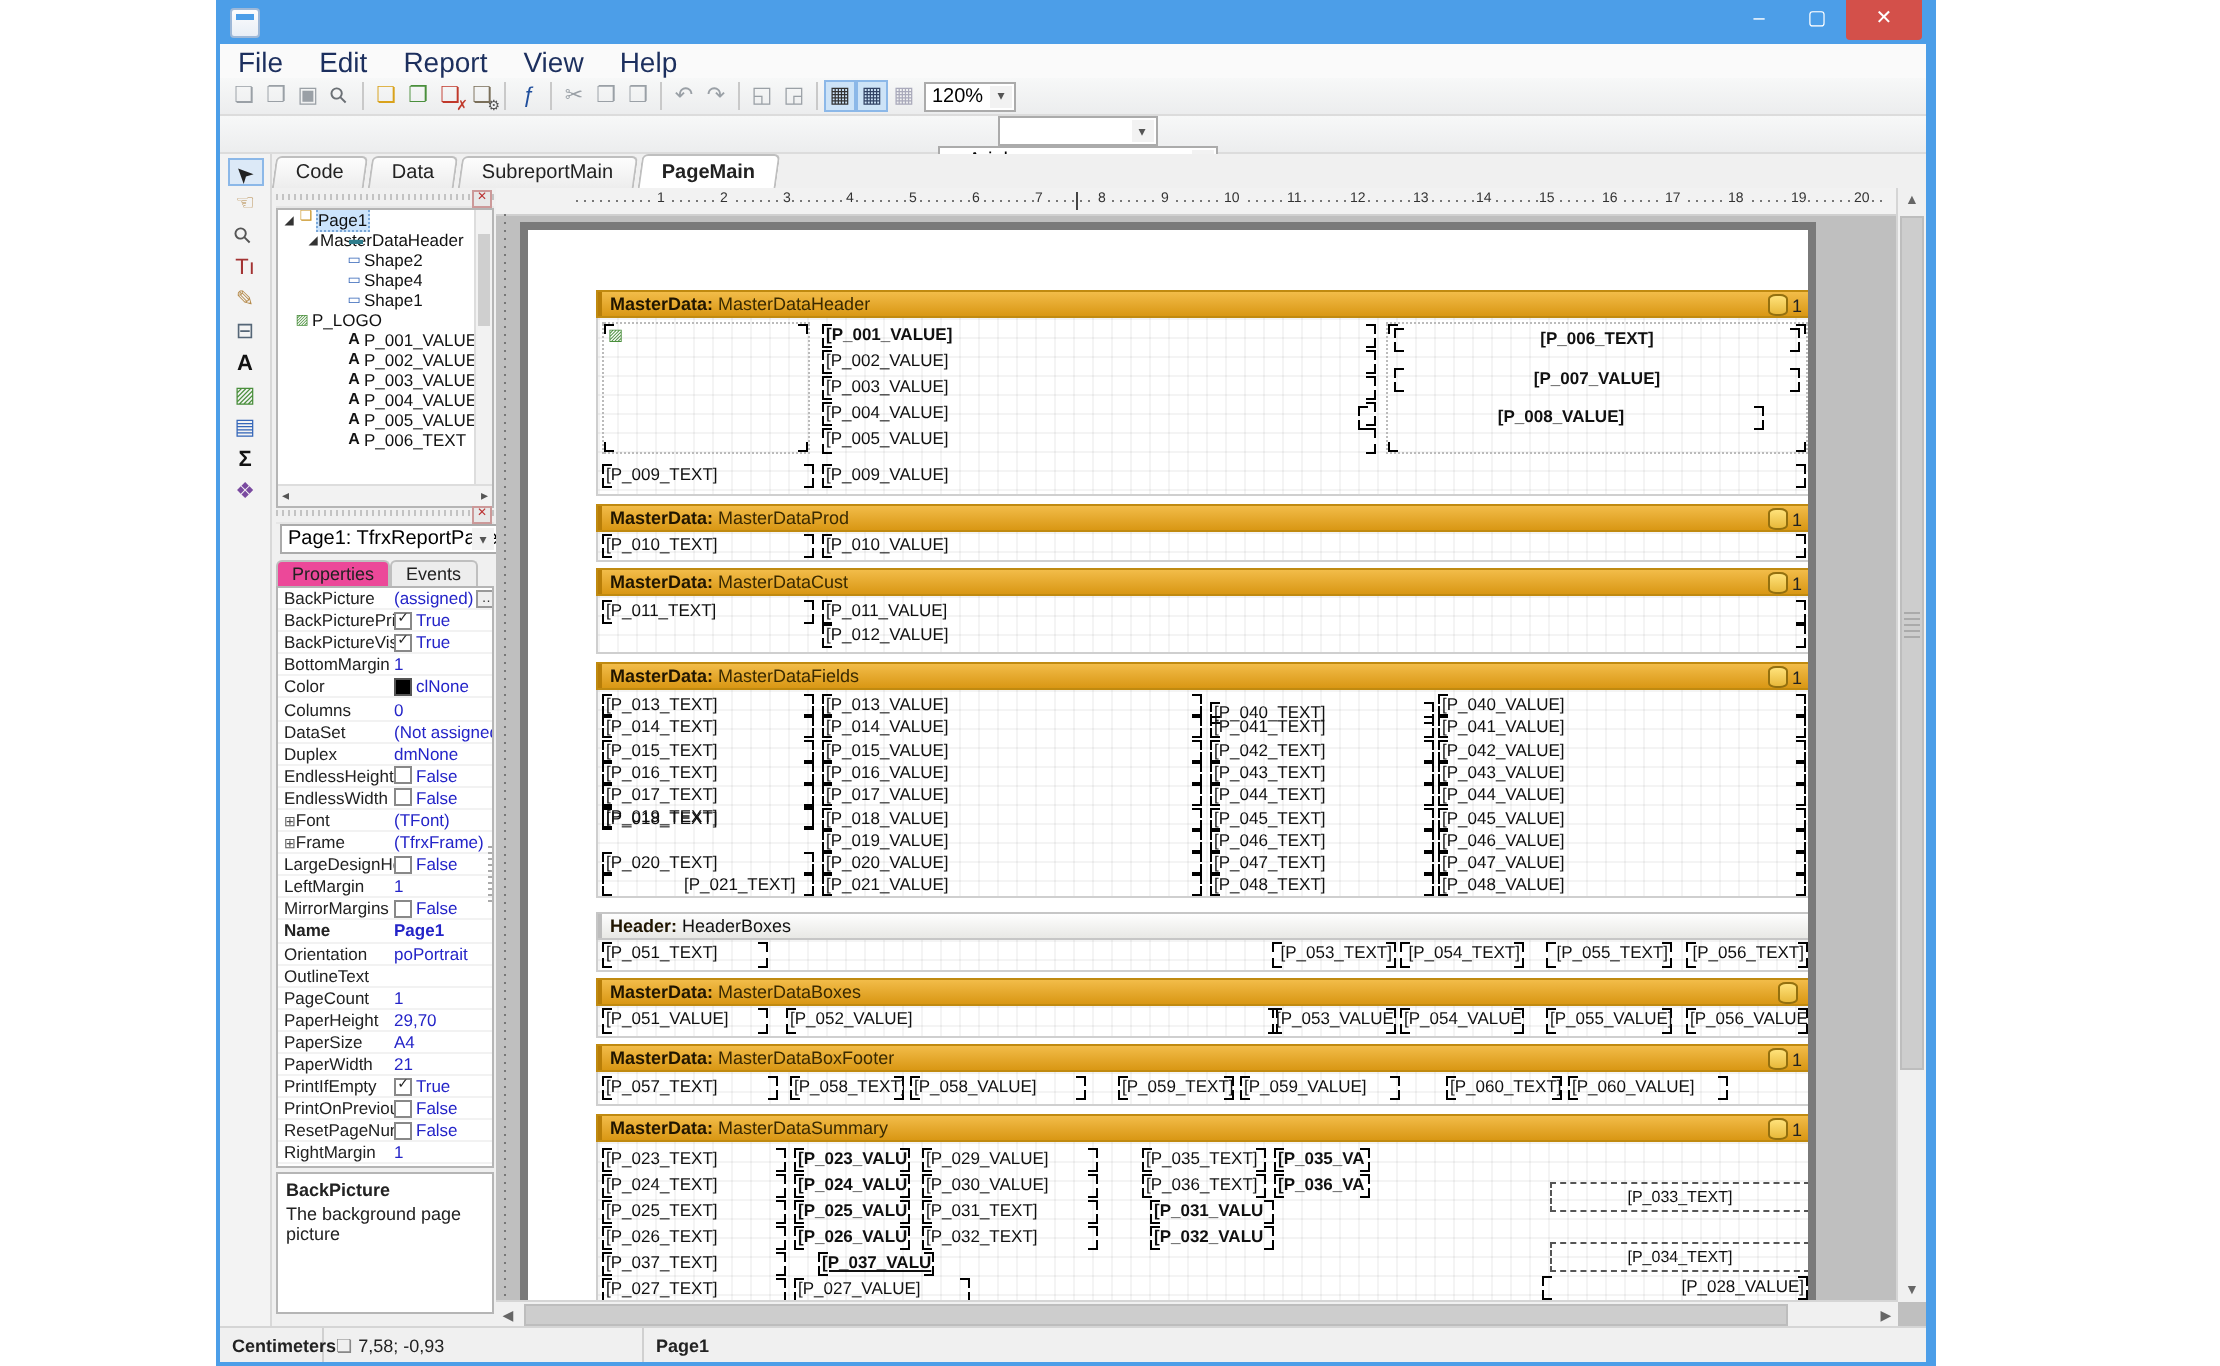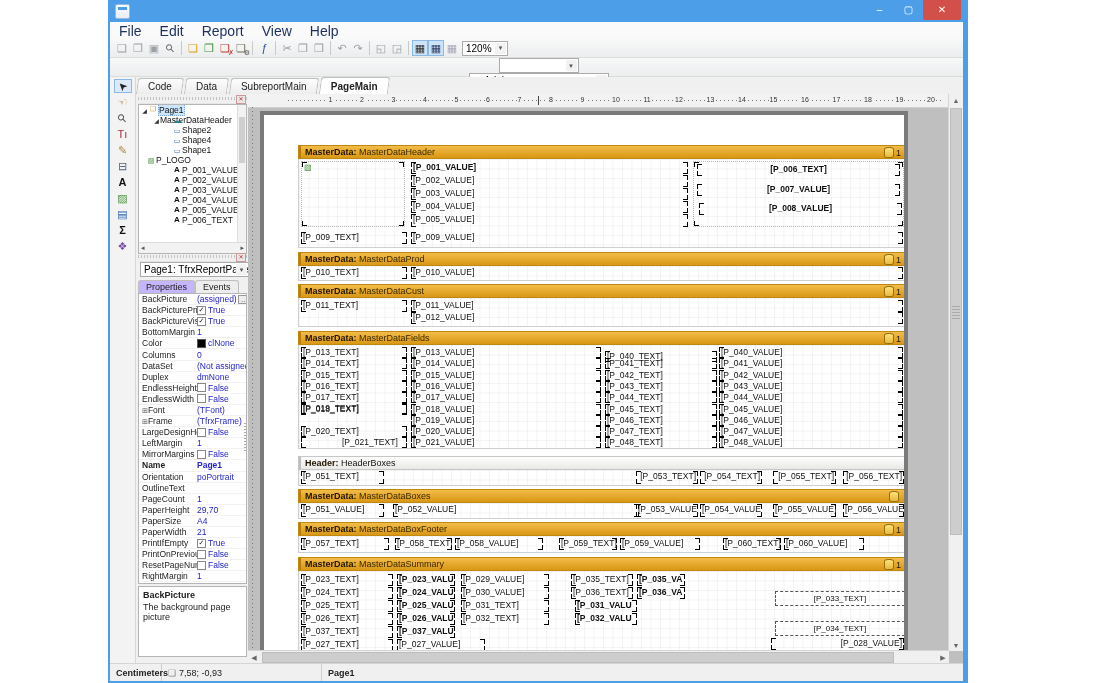--- a/index.html
+++ b/index.html
@@ -67,21 +67,21 @@
   .tic.page{color:#C99322;} .tic.band{color:#2E7D8C;} .tic.shape{color:#3566B8;}
   .tic.image{color:#4A8F3C;} .tic.text{color:#111;font-weight:bold;font-size:8px;}
   .treevsb{position:absolute;right:0;top:0;width:8px;bottom:11px;background:#F2F2F2;border-left:1px solid #DDD;}
   .treevsb .thumb{position:absolute;left:1px;right:1px;top:12px;height:46px;background:#CFCFCF;}
   .treehsb{position:absolute;left:0;right:0;bottom:0;height:11px;background:#F2F2F2;border-top:1px solid #DDD;
            display:flex;justify-content:space-between;align-items:center;font-size:7px;color:#555;padding:0 2px;box-sizing:border-box;}
   .pagecombo{position:absolute;left:1px;top:168px;width:109px;height:15px;}
   .ptabs{position:absolute;left:1px;top:186px;width:109px;height:13px;display:flex;align-items:flex-end;}
   .ptab{font-size:9px;padding:0 7px;height:12px;background:#EDEDED;border:1px solid #BFBFBF;border-bottom:none;
         border-radius:3px 3px 0 0;display:flex;align-items:center;color:#222;}
-  .ptab.active{background:#c4b5fd;font-weight:normal;}
+  .ptab.active{background:#ec4899;font-weight:normal;}
   .propgrid{position:absolute;left:1px;top:199px;width:109px;height:291px;background:#fff;
             border:1px solid #B5B5B5;box-sizing:border-box;overflow:hidden;}
   .prow{height:10.1px;display:flex;font-size:8.5px;align-items:center;border-bottom:1px solid #F2F2F2;}
   .prow .pn{width:58px;flex:0 0 auto;overflow:hidden;white-space:nowrap;color:#222;padding-left:3px;box-sizing:border-box;}
   .prow .pv{flex:1;overflow:hidden;white-space:nowrap;color:#2424C8;display:flex;align-items:center;}
   .prow.bold .pn,.prow.bold .pv{font-weight:bold;}
   .cb{width:7px;height:7px;border:1px solid #888;background:#fff;flex:0 0 auto;margin-right:2px;
       font-size:7px;line-height:6px;text-align:center;color:#222;}
   .sw{width:7px;height:7px;background:#000;border:1px solid #555;flex:0 0 auto;margin-right:2px;}
   .exg{width:7px;flex:0 0 auto;font-size:7px;color:#555;}
@@ -614,21 +614,21 @@
                       <span class="limg">▨</span>
                     </div>
                     <div class="obj b" style="left: 112px; top: 3px; width: 277px; height: 12px;">[P_001_VALUE]</div>
                     <div class="obj " style="left: 112px; top: 16px; width: 277px; height: 12px;">[P_002_VALUE]</div>
                     <div class="obj " style="left: 112px; top: 29px; width: 277px; height: 12px;">[P_003_VALUE]</div>
                     <div class="obj " style="left: 112px; top: 42px; width: 277px; height: 12px;">[P_004_VALUE]</div>
                     <div class="obj " style="left: 112px; top: 55px; width: 277px; height: 13px;">[P_005_VALUE]</div>
                     <div class="obj box" style="left: 394px; top: 2px; width: 211px; height: 66px;"></div>
                     <div class="obj b c" style="left: 398px; top: 5px; width: 203px; height: 12px;">[P_006_TEXT]</div>
                     <div class="obj b c" style="left: 398px; top: 25px; width: 203px; height: 12px;">[P_007_VALUE]</div>
-                    <div class="obj b c" style="left: 400px; top: 44px; width: 203px; height: 12px;">[P_008_VALUE]</div>
+                    <div class="obj b c" style="left: 380px; top: 44px; width: 203px; height: 12px;">[P_008_VALUE]</div>
                     <div class="obj " style="left: 2px; top: 73px; width: 106px; height: 12px;">[P_009_TEXT]</div>
                     <div class="obj " style="left: 112px; top: 73px; width: 492px; height: 12px;">[P_009_VALUE]</div>
                   </div>
                 </div>
                 <div class="band" style="top: 137px;">
                   <div class="bandhead">
                     <span class="bk">MasterData:</span>
                     <span>&nbsp;MasterDataProd</span>
                     <span class="bcount">
                       <span class="dbicon"></span>
@@ -775,21 +775,21 @@
                     <div class="obj b" style="left: 338px; top: 16px; width: 48px; height: 12px;">[P_036_VA</div>
                     <div class="obj " style="left: 2px; top: 29px; width: 92px; height: 12px;">[P_025_TEXT]</div>
                     <div class="obj b" style="left: 98px; top: 29px; width: 58px; height: 12px;">[P_025_VALU</div>
                     <div class="obj " style="left: 162px; top: 29px; width: 88px; height: 12px;">[P_031_TEXT]</div>
                     <div class="obj b" style="left: 276px; top: 29px; width: 62px; height: 12px;">[P_031_VALU</div>
                     <div class="obj " style="left: 2px; top: 42px; width: 92px; height: 12px;">[P_026_TEXT]</div>
                     <div class="obj b" style="left: 98px; top: 42px; width: 58px; height: 12px;">[P_026_VALU</div>
                     <div class="obj " style="left: 162px; top: 42px; width: 88px; height: 12px;">[P_032_TEXT]</div>
                     <div class="obj b" style="left: 276px; top: 42px; width: 62px; height: 12px;">[P_032_VALU</div>
                     <div class="obj " style="left: 2px; top: 55px; width: 92px; height: 12px;">[P_037_TEXT]</div>
-                    <div class="obj b" style="left: 98px; top: 55px; width: 58px; height: 12px;">[P_037_VALU</div>
+                    <div class="obj b" style="left: 110px; top: 55px; width: 58px; height: 12px; text-decoration: underline;">[P_037_VALU</div>
                     <div class="obj " style="left: 2px; top: 68px; width: 92px; height: 12px;">[P_027_TEXT]</div>
                     <div class="obj " style="left: 98px; top: 68px; width: 88px; height: 12px;">[P_027_VALUE]</div>
                     <div class="obj d c" style="left: 476px; top: 20px; width: 130px; height: 15px;">[P_033_TEXT]</div>
                     <div class="obj d c" style="left: 476px; top: 50px; width: 130px; height: 15px;">[P_034_TEXT]</div>
                     <div class="obj r" style="left: 472px; top: 67px; width: 133px; height: 12px;">[P_028_VALUE]</div>
                   </div>
                 </div>
               </div>
           </div>
         </div>

